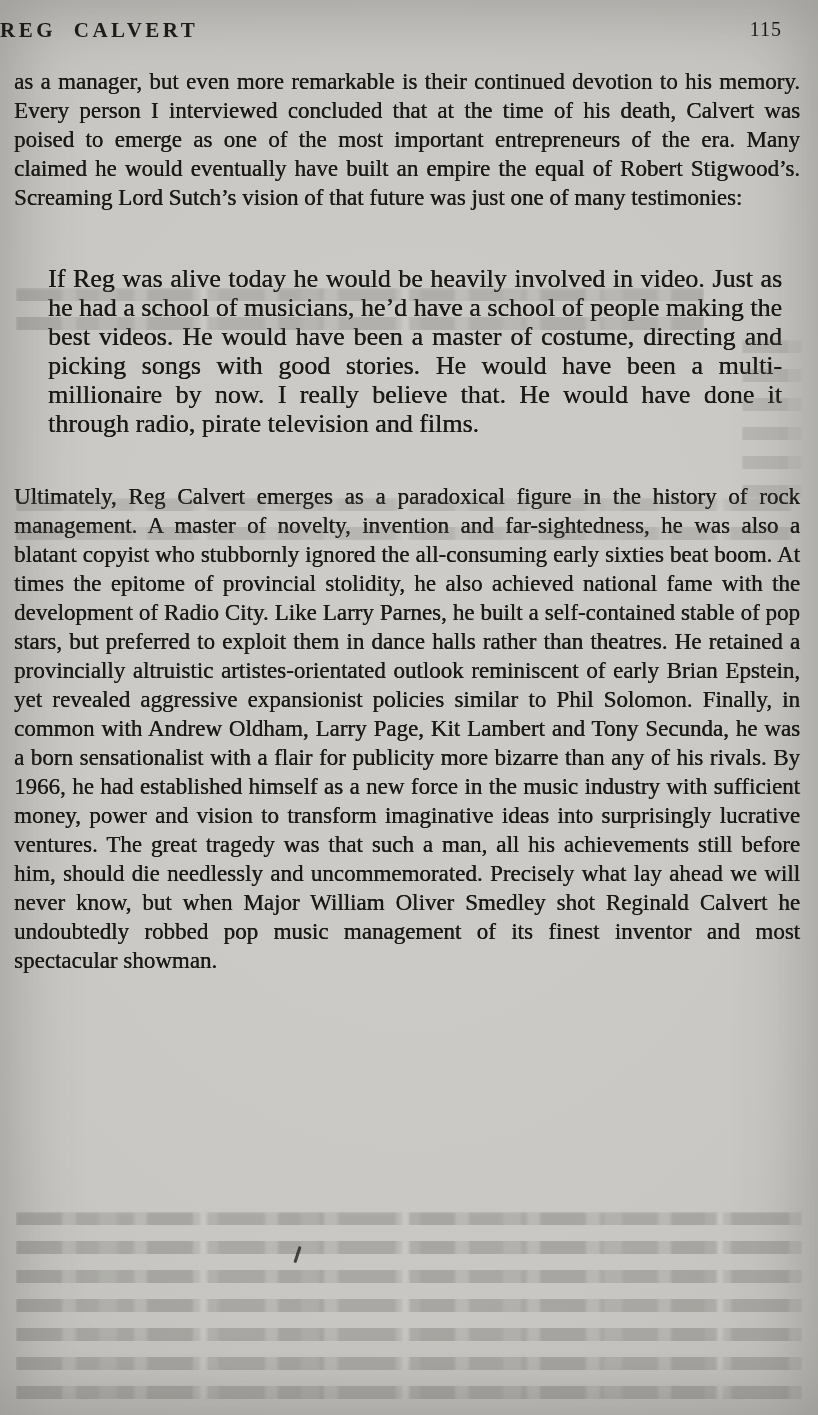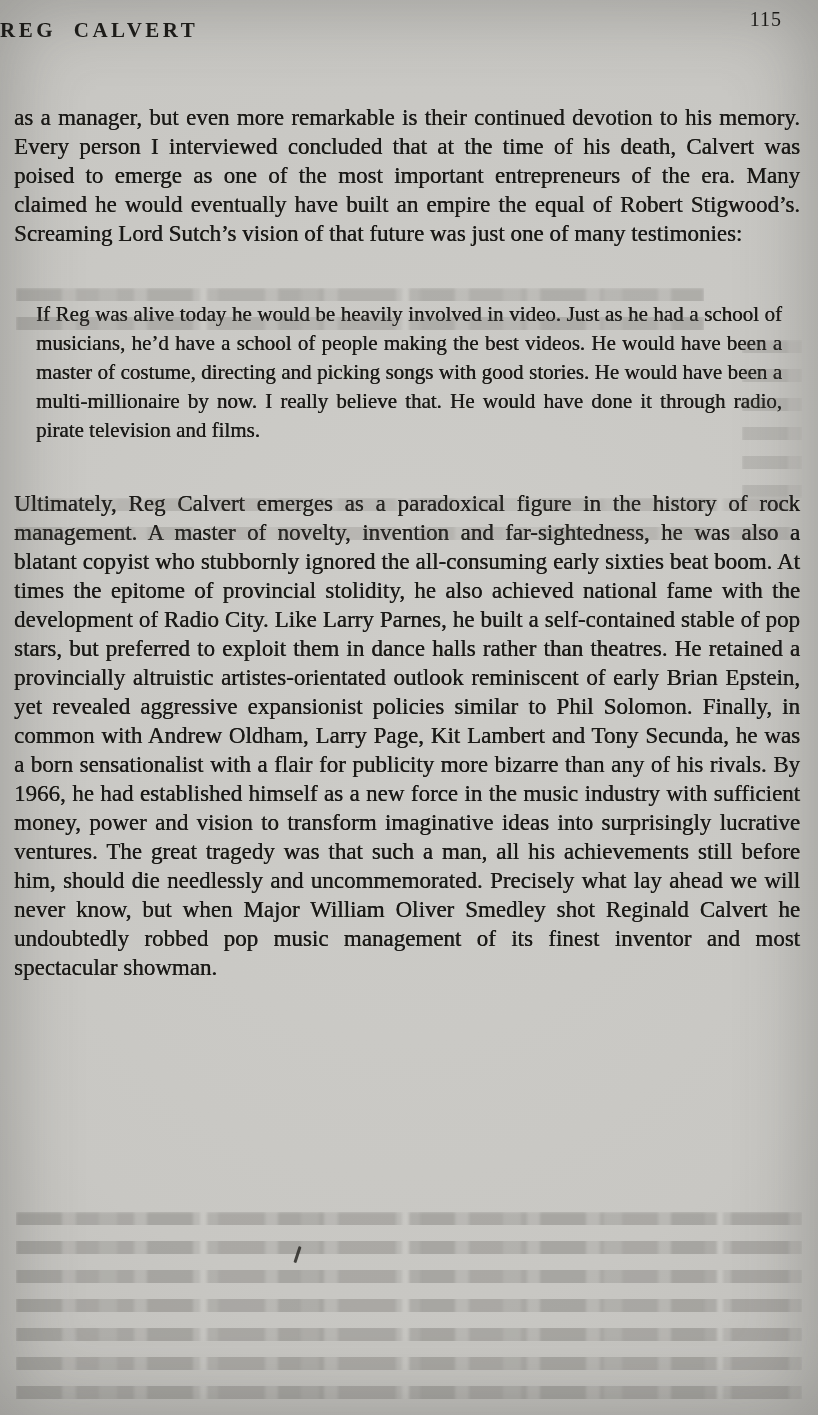--- a/index.html
+++ b/index.html
@@ -28,43 +28,43 @@
   }
   .running-header .title{
     font-size:21px;
     letter-spacing:3.5px;
     word-spacing:9px;
     font-weight:600;
     color:#1d1c19;
   }
   .running-header .pgnum{
     position:absolute;
-    top:8px;
+    top:18px;
     right:36px;
     font-size:20px;
     letter-spacing:1px;
   }
   
   .content{
     position:relative;
     padding:0 18px 0 14px;
   }
   .body-par{
     margin:0;
     font-size:23px;
     line-height:29px;
     text-align:justify;
     text-shadow:0.35px 0 0 currentColor;
     hyphens:none;
   }
-  .par-intro{ margin-top:55px; }
+  .par-intro{ margin-top:19px; }
   .par-conclusion{ margin-top:44px; }
   blockquote.quote{
-    margin:52px 18px 0 22px;
-    font-size:21px;
+    margin:52px 18px 0 34px;
+    font-size:26px;
     line-height:29px;
     text-align:justify;
     text-shadow:0.3px 0 0 currentColor;
     hyphens:none;
   }
   
   .ghost{
     position:absolute;
     pointer-events:none;
     opacity:.40;

